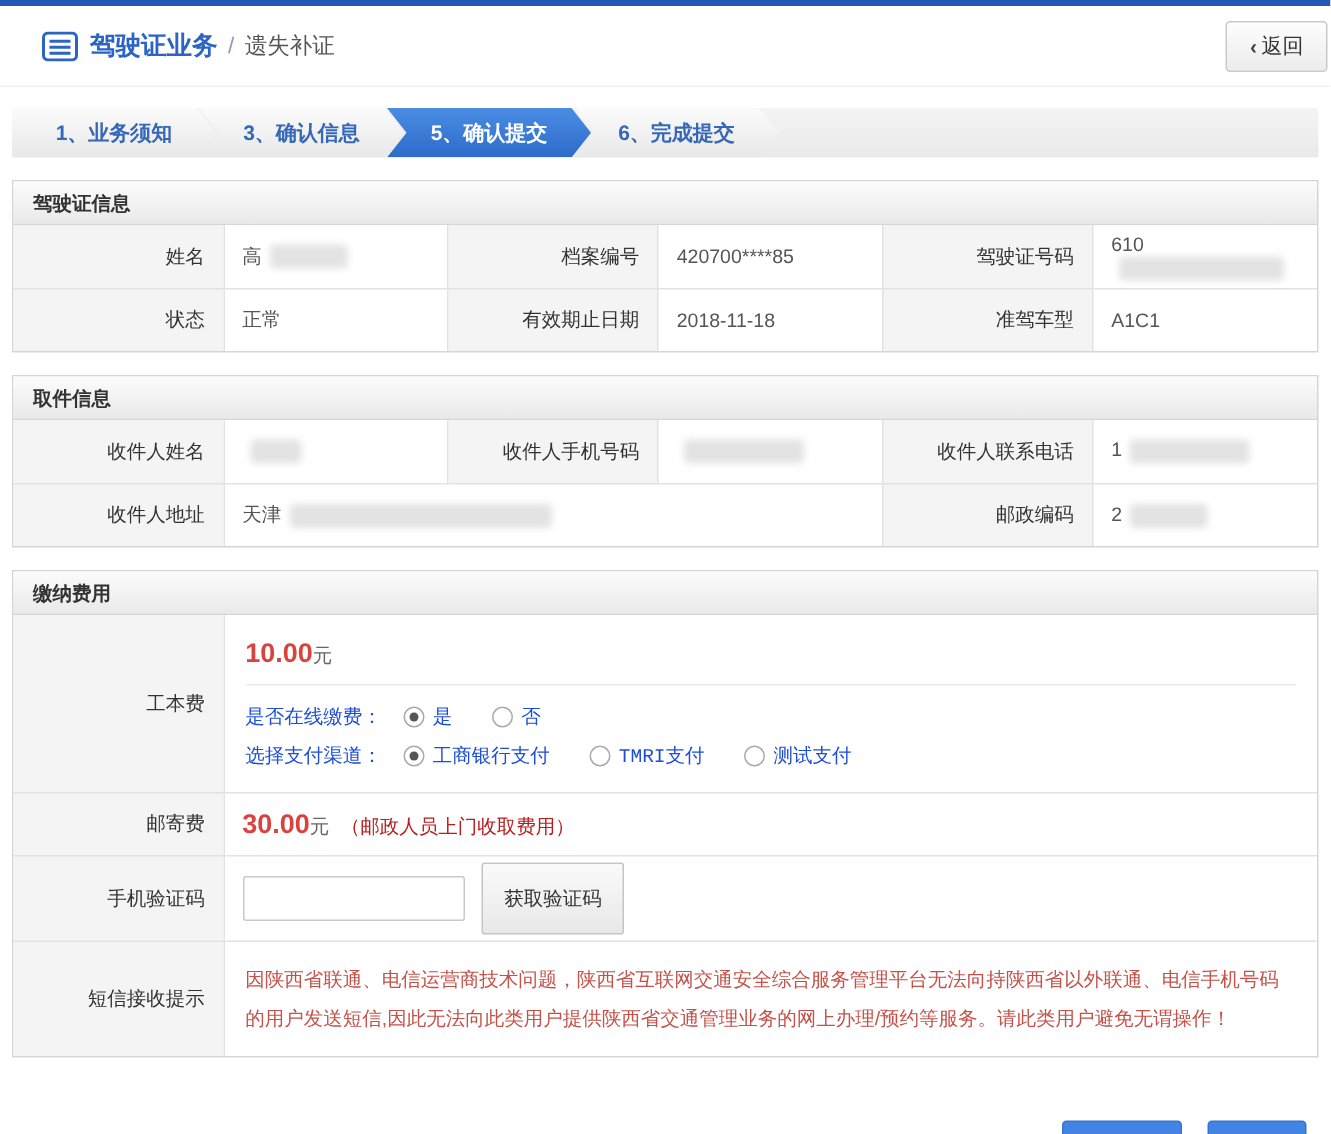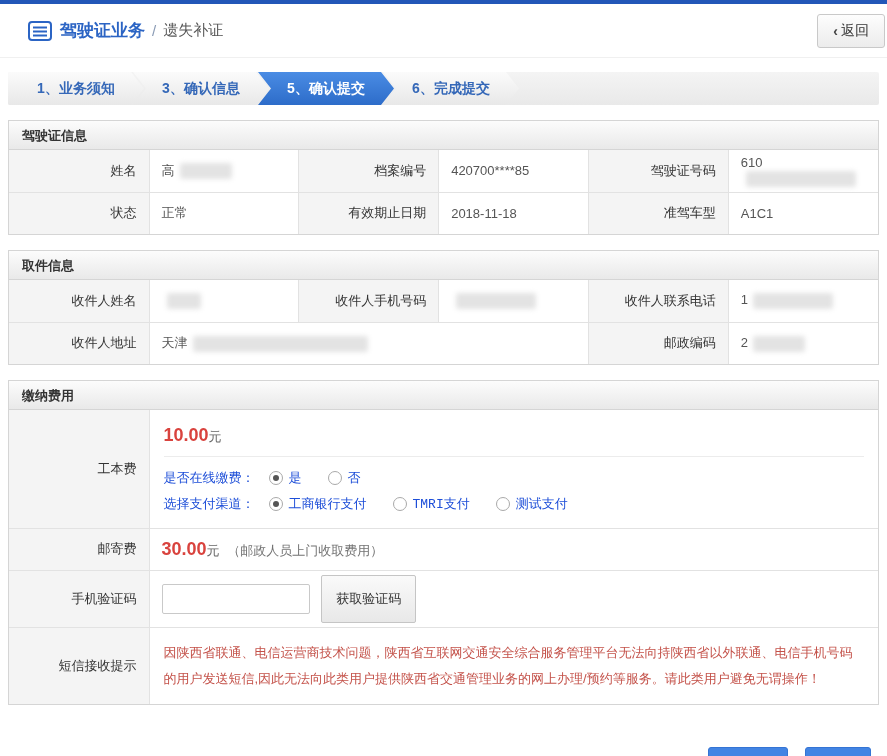--- a/index.html
+++ b/index.html
@@ -67,21 +67,21 @@
   .radio-q { margin-right: 14px; }
   .radio-opt { display: flex; align-items: center; margin-right: 26px; cursor: pointer; }
   .radio {
     width: 14px; height: 14px; border: 1px solid #a9a9a9; border-radius: 50%;
     background: #fff; margin-right: 6px; position: relative; flex: 0 0 auto;
   }
   .radio.checked::after {
     content: ""; position: absolute; left: 3px; top: 3px; width: 6px; height: 6px;
     border-radius: 50%; background: #555;
   }
-  .postage-note { color: #737373; font-size: 13px; margin-left: 4px; }
+  .postage-note { color: #b91c1c; font-size: 13px; margin-left: 4px; }
   .code-input {
     width: 148px; height: 30px; border: 1px solid #c9c9c9; border-radius: 2px;
     padding: 0 8px; font-size: 13px; font-family: inherit; vertical-align: middle;
   }
   .code-btn {
     height: 48px; margin-left: 8px; padding: 0 14px; vertical-align: middle;
     background: linear-gradient(#fafafa, #e8e8e8); border: 1px solid #c5c5c5; border-radius: 2px;
     font-size: 13px; color: #333; cursor: pointer; font-family: inherit;
   }
   td.sms-cell { padding: 12px 14px; }

